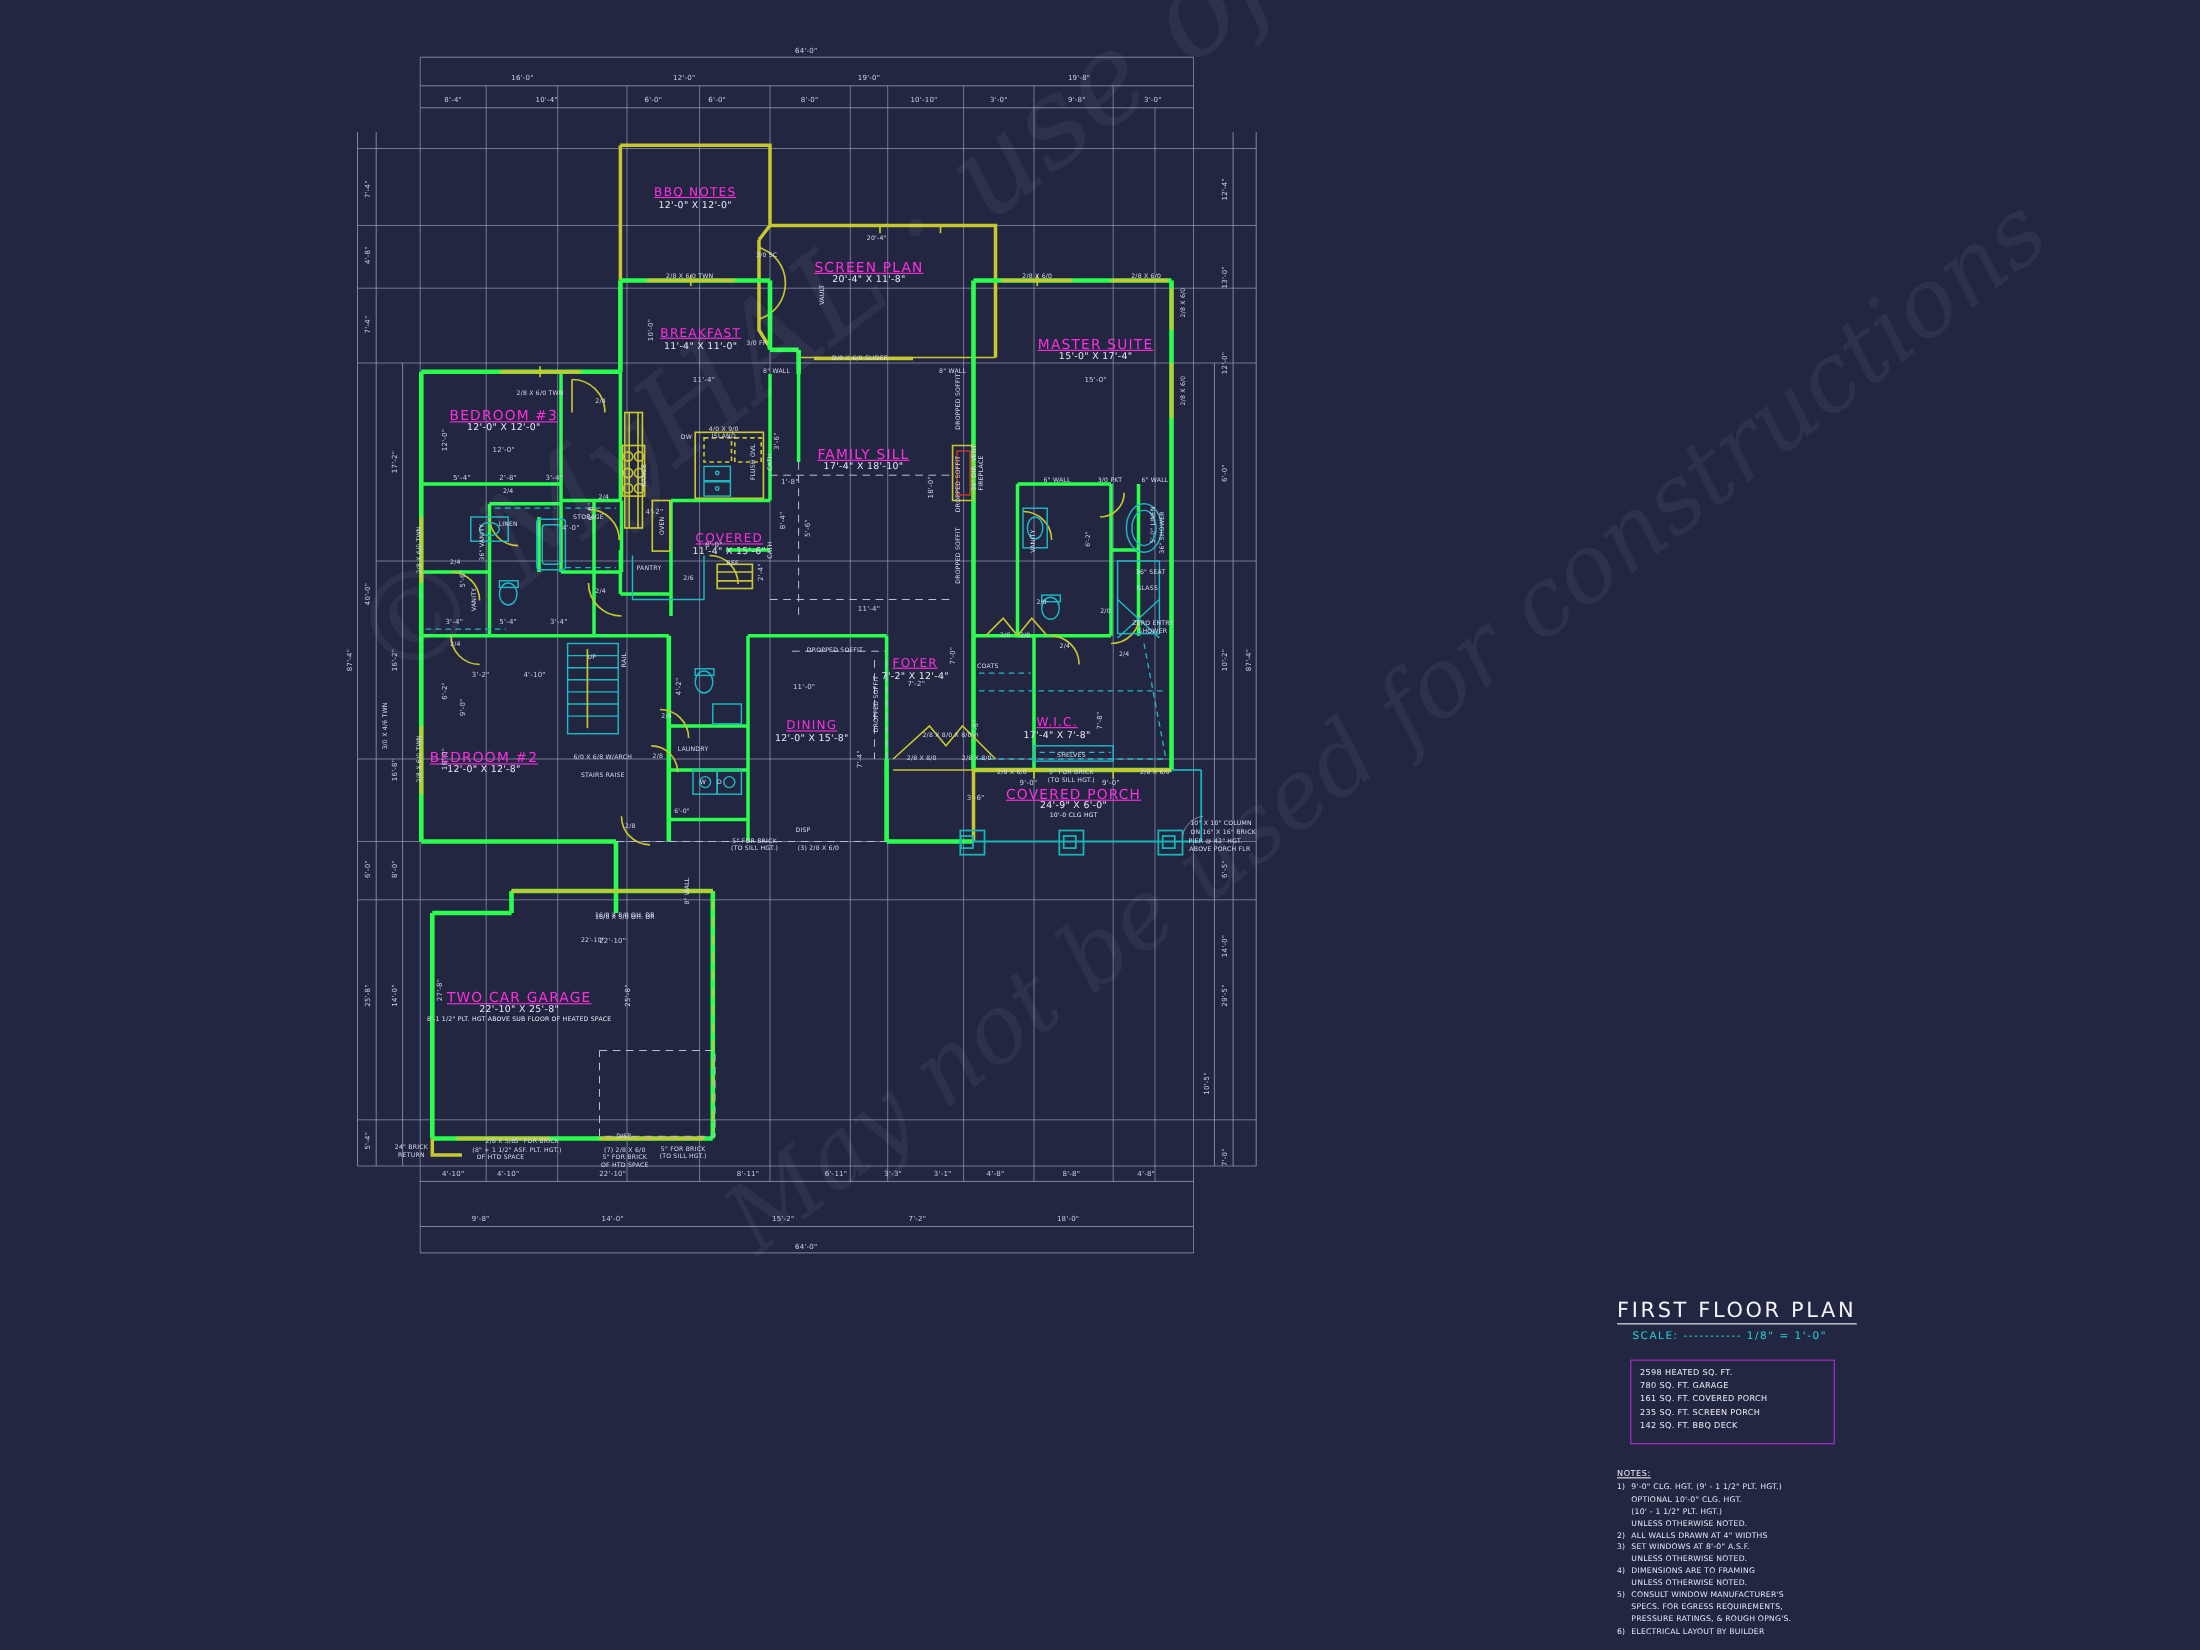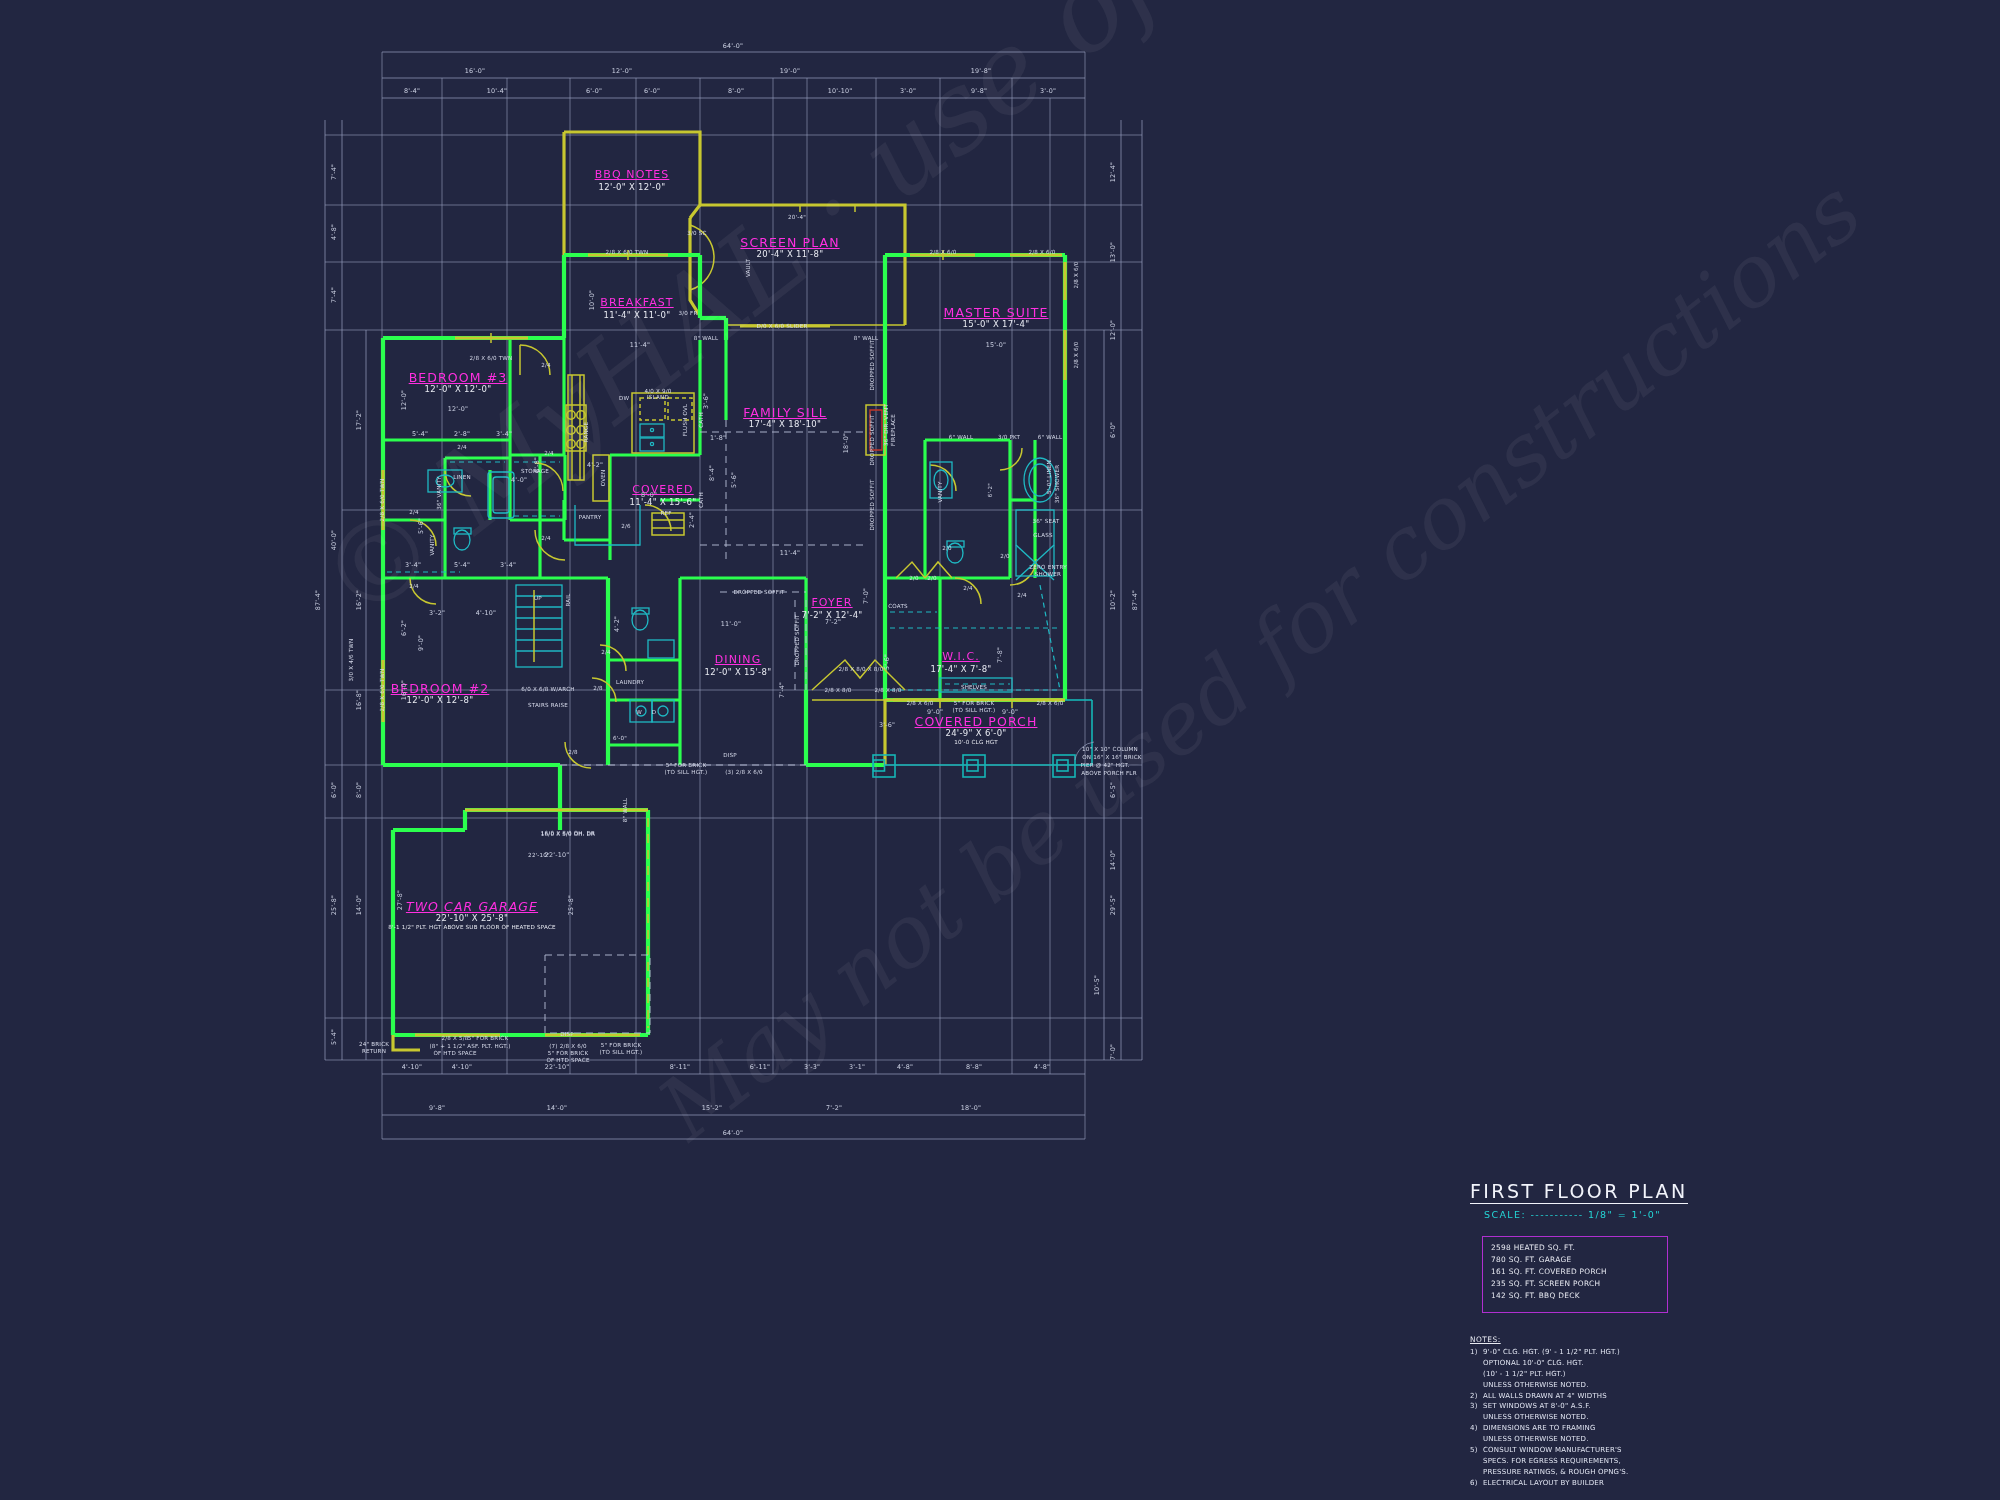--- a/index.html
+++ b/index.html
@@ -432,21 +432,21 @@
       <div class="lbl rdim" style="left: 832px; top: 610px;">7'-2" X 12'-4"</div>
       <div class="lbl room" style="left: 738px; top: 653px;">DINING</div>
       <div class="lbl rdim" style="left: 738px; top: 667px;">12'-0" X 15'-8"</div>
       <div class="lbl room" style="left: 961px; top: 650px;">W.I.C.</div>
       <div class="lbl rdim" style="left: 961px; top: 664px;">17'-4" X 7'-8"</div>
       <div class="lbl room big" style="left: 440px; top: 681px;">BEDROOM #2</div>
       <div class="lbl rdim" style="left: 440px; top: 695px;">12'-0" X 12'-8"</div>
       <div class="lbl room big" style="left: 976px; top: 714px;">COVERED PORCH</div>
       <div class="lbl rdim" style="left: 976px; top: 728px;">24'-9" X 6'-0"</div>
       <div class="lbl rsub" style="left: 976px; top: 739px;">10'-0 CLG HGT</div>
-      <div class="lbl room big" style="left: 472px; top: 899px; font-style: italic;">TWO CAR GARAGE</div>
+      <div class="lbl room big" style="left: 472px; top: 899px;">TWO CAR GARAGE</div>
       <div class="lbl rdim" style="left: 472px; top: 913px;">22'-10" X 25'-8"</div>
       <div class="lbl rsub" style="left: 472px; top: 924px;">8'-1 1/2" PLT. HGT ABOVE SUB FLOOR OF HEATED SPACE</div>
     </div>
   <div id="dims-layer">
       <div class="lbl dim" style="left: 733px; top: 46px;">64'-0"</div>
       <div class="lbl dim" style="left: 475px; top: 71px;">16'-0"</div>
       <div class="lbl dim" style="left: 622px; top: 71px;">12'-0"</div>
       <div class="lbl dim" style="left: 790px; top: 71px;">19'-0"</div>
       <div class="lbl dim" style="left: 981px; top: 71px;">19'-8"</div>
       <div class="lbl dim" style="left: 412px; top: 91px;">8'-4"</div>

